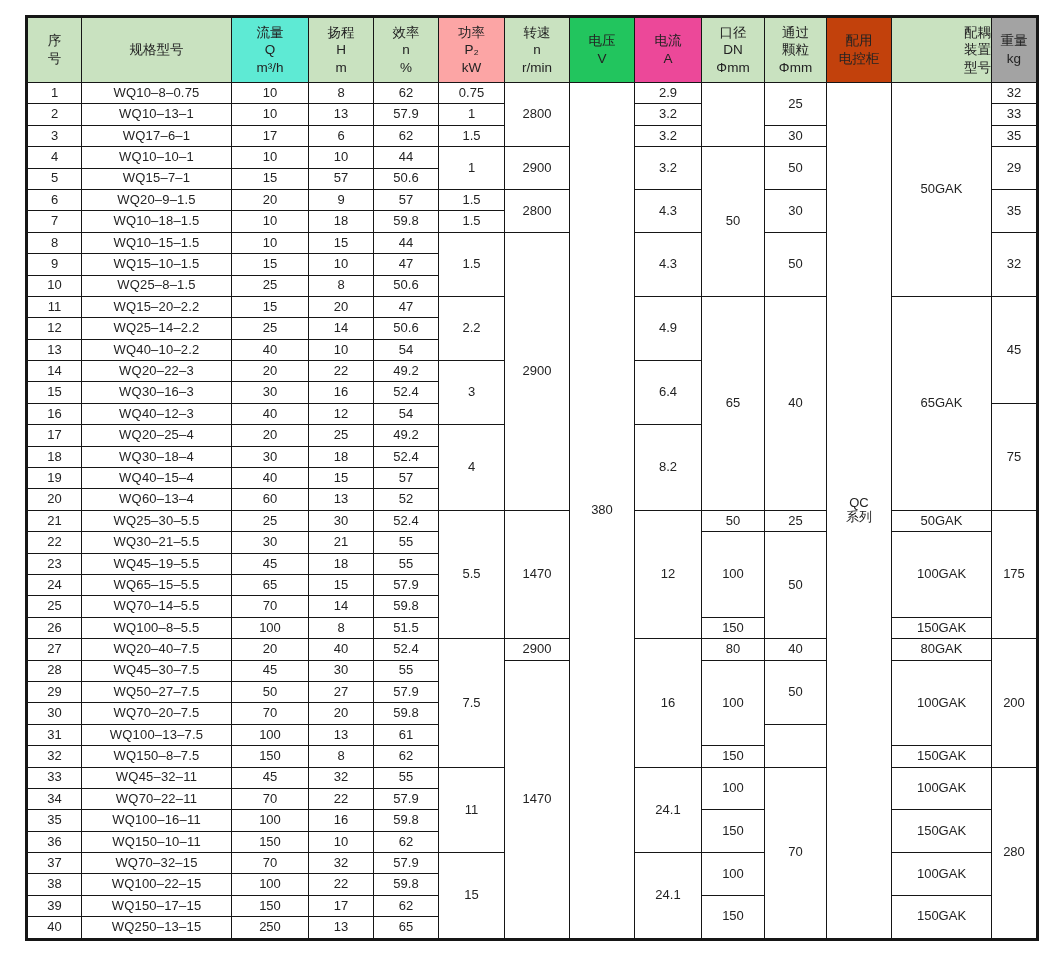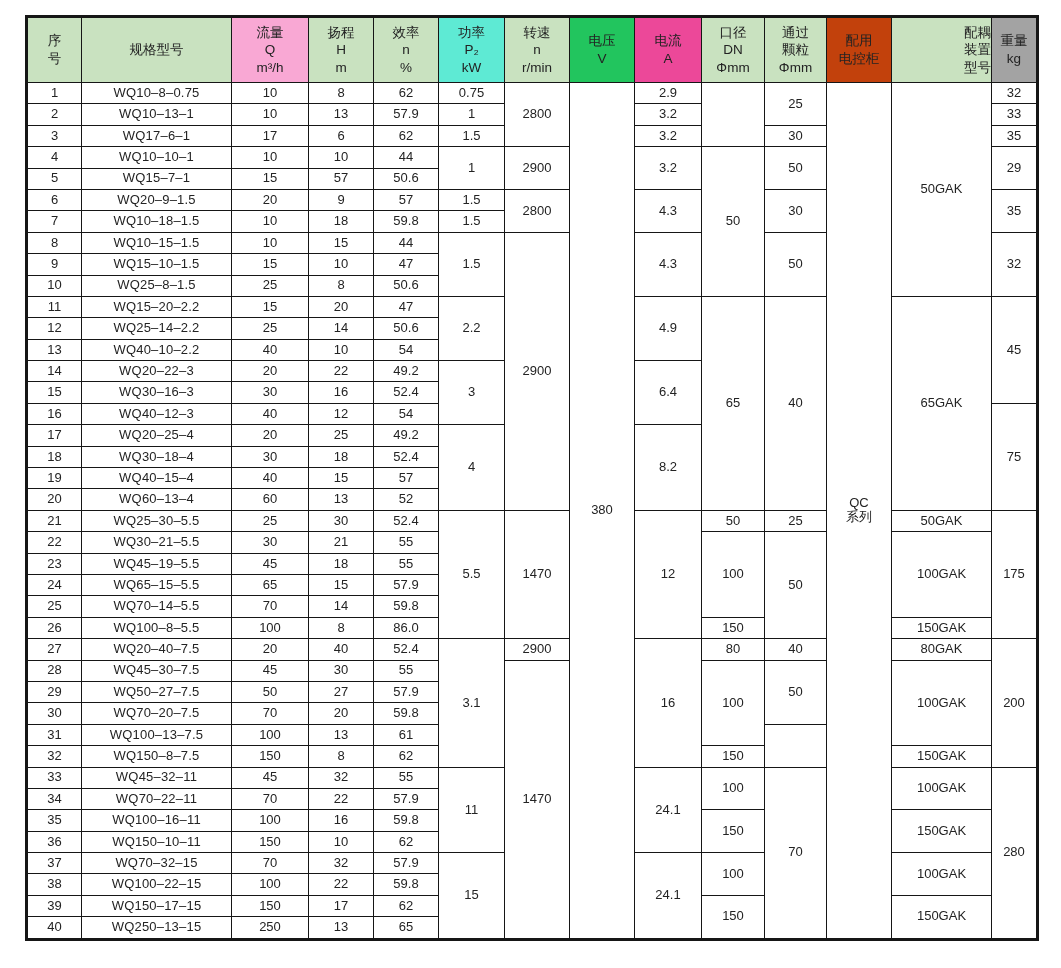--- a/index.html
+++ b/index.html
@@ -30,30 +30,30 @@
         <col style="width: 62px;">
         <col style="width: 65px;">
         <col style="width: 100px;">
         <col style="width: 46px;">
       </colgroup>
       <thead>
         <tr data-name="header-row">
           <th data-name="header-cell-no" style="background: rgb(201, 226, 192);">序
 号</th>
           <th data-name="header-cell-model" style="background: rgb(201, 226, 192); margin-top: 14px;">规格型号</th>
-          <th data-name="header-cell-flow" style="background: #f9a8d4;">流量
+          <th data-name="header-cell-flow" style="background: #5eead4;">流量
 Q
 m³/h</th>
           <th data-name="header-cell-head" style="background: rgb(201, 226, 192);">扬程
 H
 m</th>
           <th data-name="header-cell-eff" style="background: rgb(201, 226, 192);">效率
 n
 %</th>
-          <th data-name="header-cell-power" style="background: #5eead4; margin-left: 24px;">功率
+          <th data-name="header-cell-power" style="background: #fca5a5; margin-left: 24px;">功率
 P₂
 kW</th>
           <th data-name="header-cell-speed" style="background: rgb(201, 226, 192);">转速
 n
 r/min</th>
           <th data-name="header-cell-volt" style="background: #22c55e;">电压
 V</th>
           <th data-name="header-cell-amp" style="background: #ec4899;">电流
 A</th>
           <th data-name="header-cell-dn" style="background: rgb(201, 226, 192); margin-top: 36px;">口径
@@ -300,31 +300,31 @@
           <td data-name="cell-model">WQ70–14–5.5</td>
           <td data-name="cell-flow">70</td>
           <td data-name="cell-head">14</td>
           <td data-name="cell-eff">59.8</td>
         </tr>
         <tr data-name="table-row">
           <td data-name="cell-no">26</td>
           <td data-name="cell-model">WQ100–8–5.5</td>
           <td data-name="cell-flow">100</td>
           <td data-name="cell-head">8</td>
-          <td data-name="cell-eff">86.0</td>
+          <td data-name="cell-eff">51.5</td>
           <td data-name="cell-dn">150</td>
           <td data-name="cell-coupling">150GAK</td>
         </tr>
         <tr data-name="table-row">
           <td data-name="cell-no">27</td>
           <td data-name="cell-model">WQ20–40–7.5</td>
           <td data-name="cell-flow">20</td>
           <td data-name="cell-head">40</td>
           <td data-name="cell-eff">52.4</td>
-          <td rowspan="6" data-name="cell-power">3.1</td>
+          <td rowspan="6" data-name="cell-power">7.5</td>
           <td data-name="cell-speed">2900</td>
           <td rowspan="6" data-name="cell-amp">16</td>
           <td data-name="cell-dn">80</td>
           <td data-name="cell-particle">40</td>
           <td data-name="cell-coupling">80GAK</td>
           <td rowspan="6" data-name="cell-weight">200</td>
         </tr>
         <tr data-name="table-row">
           <td data-name="cell-no">28</td>
           <td data-name="cell-model">WQ45–30–7.5</td>

